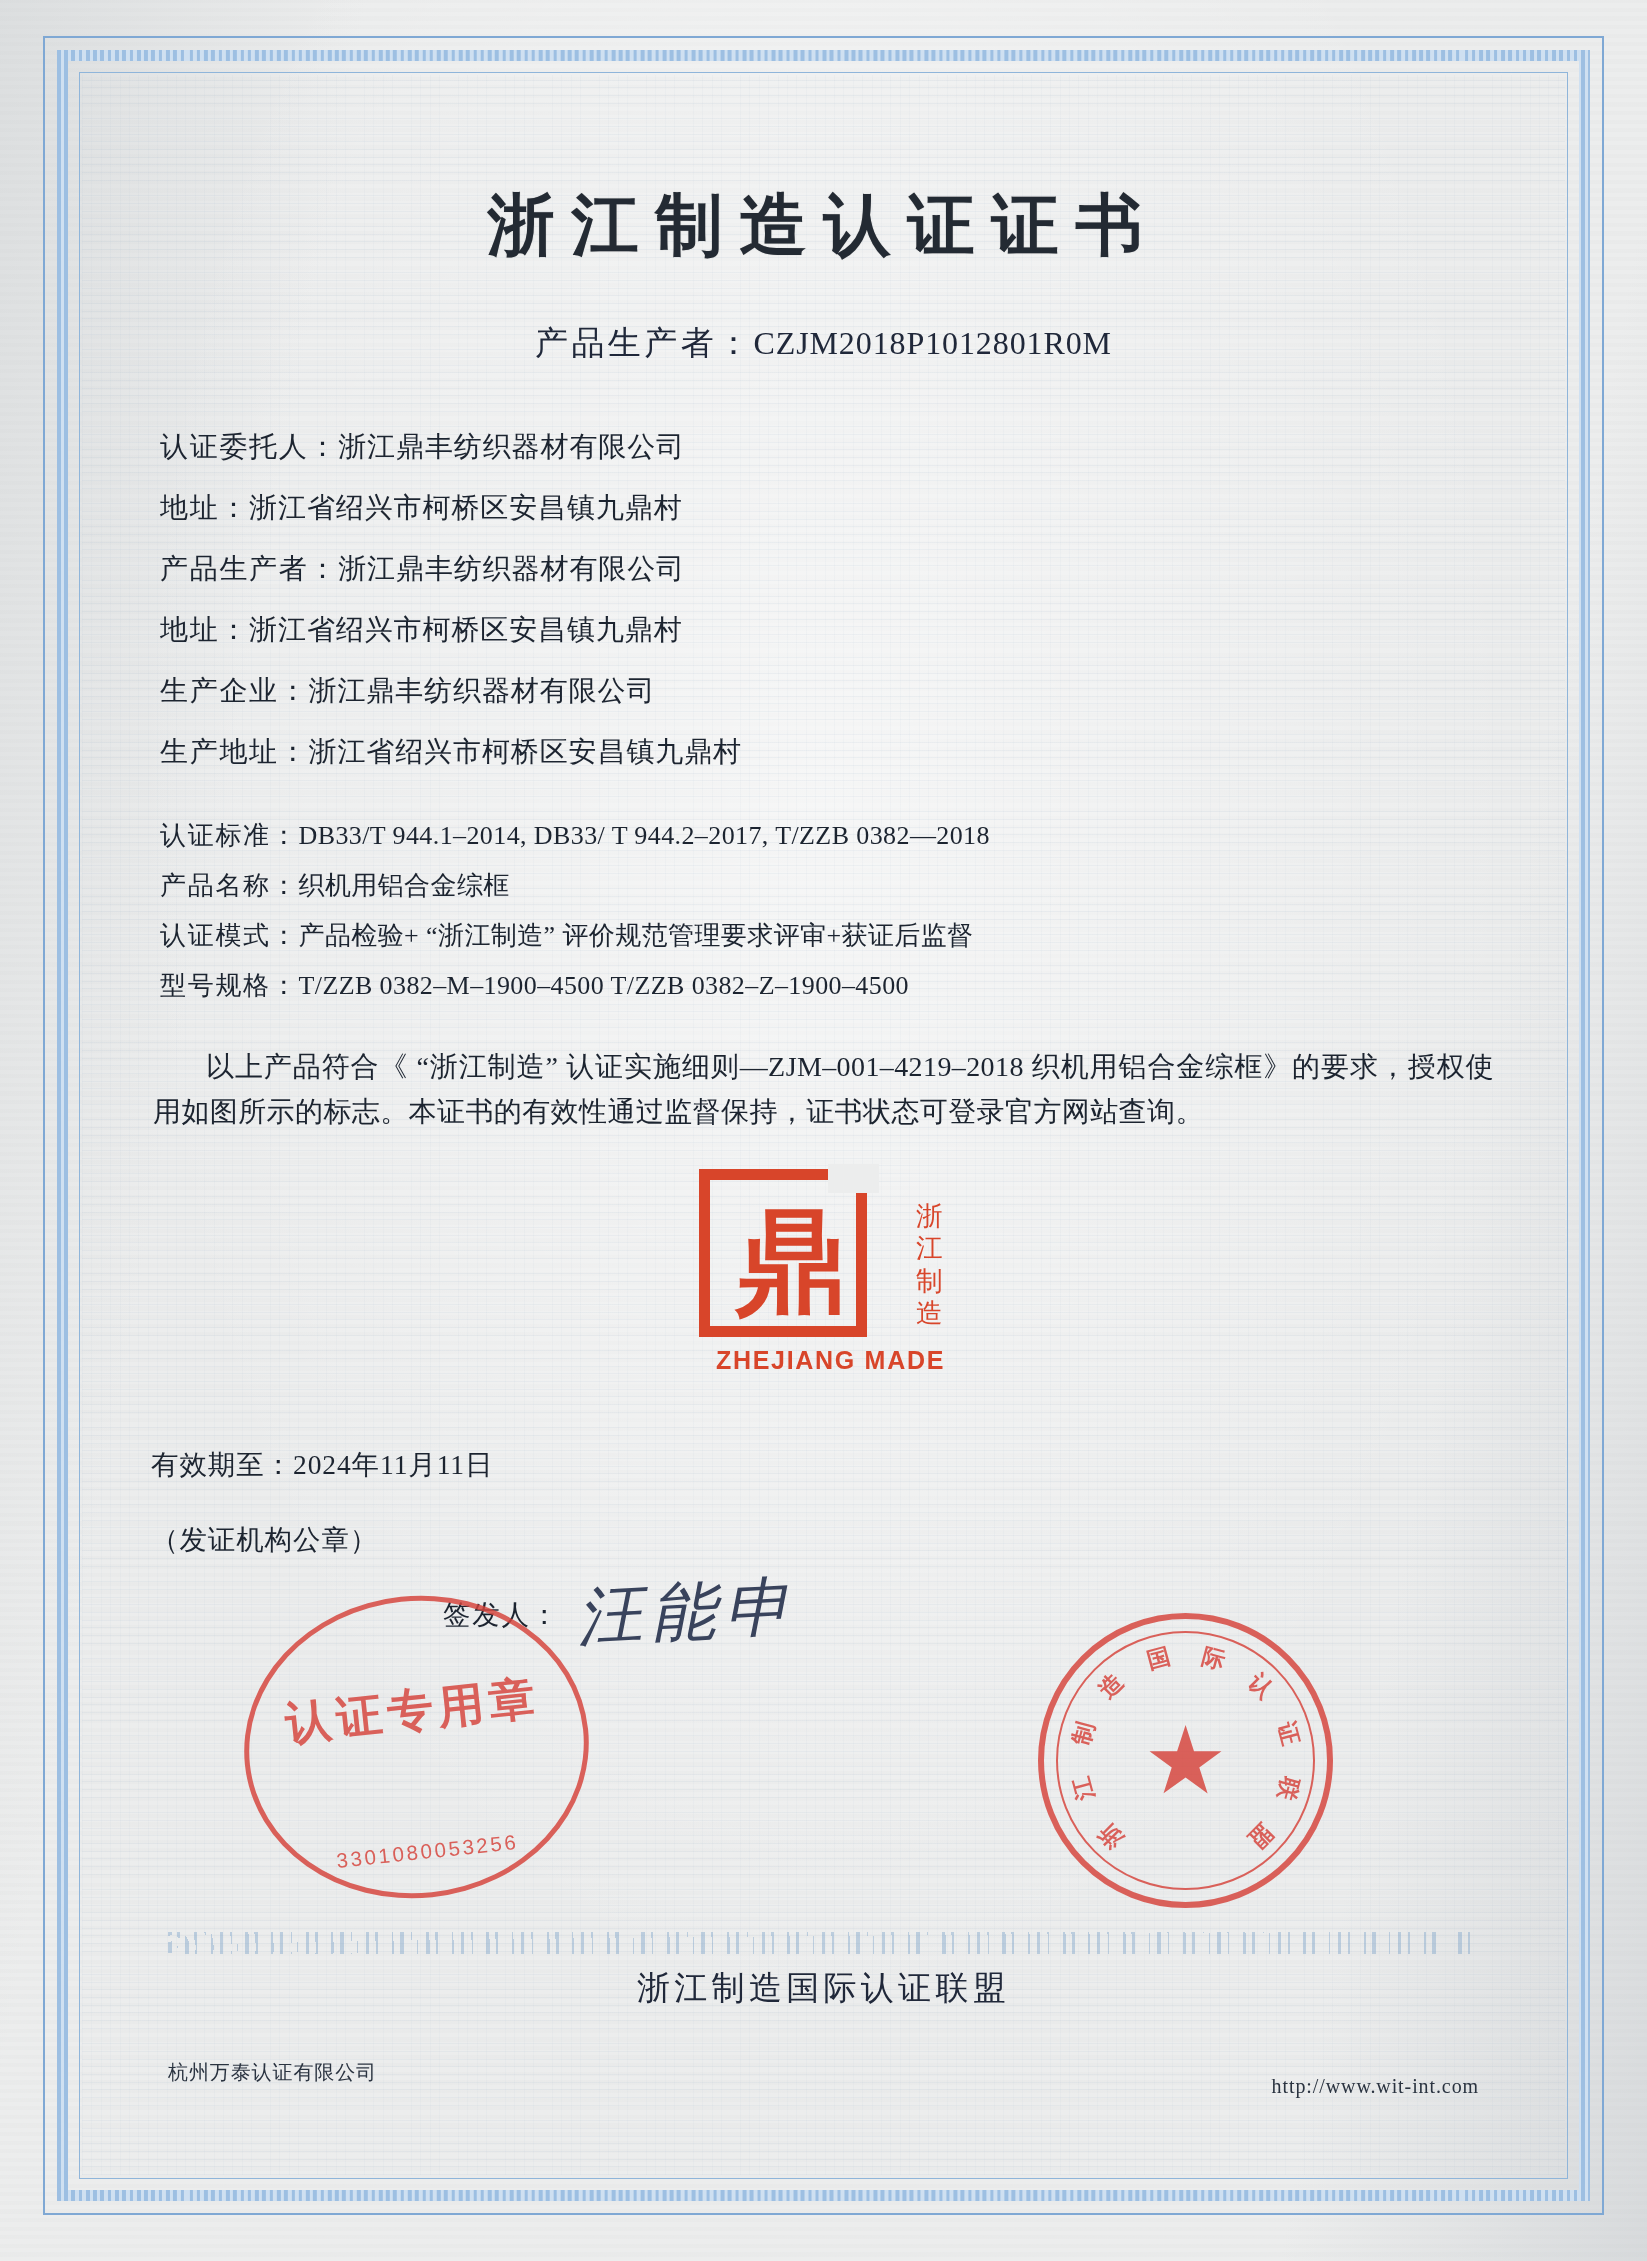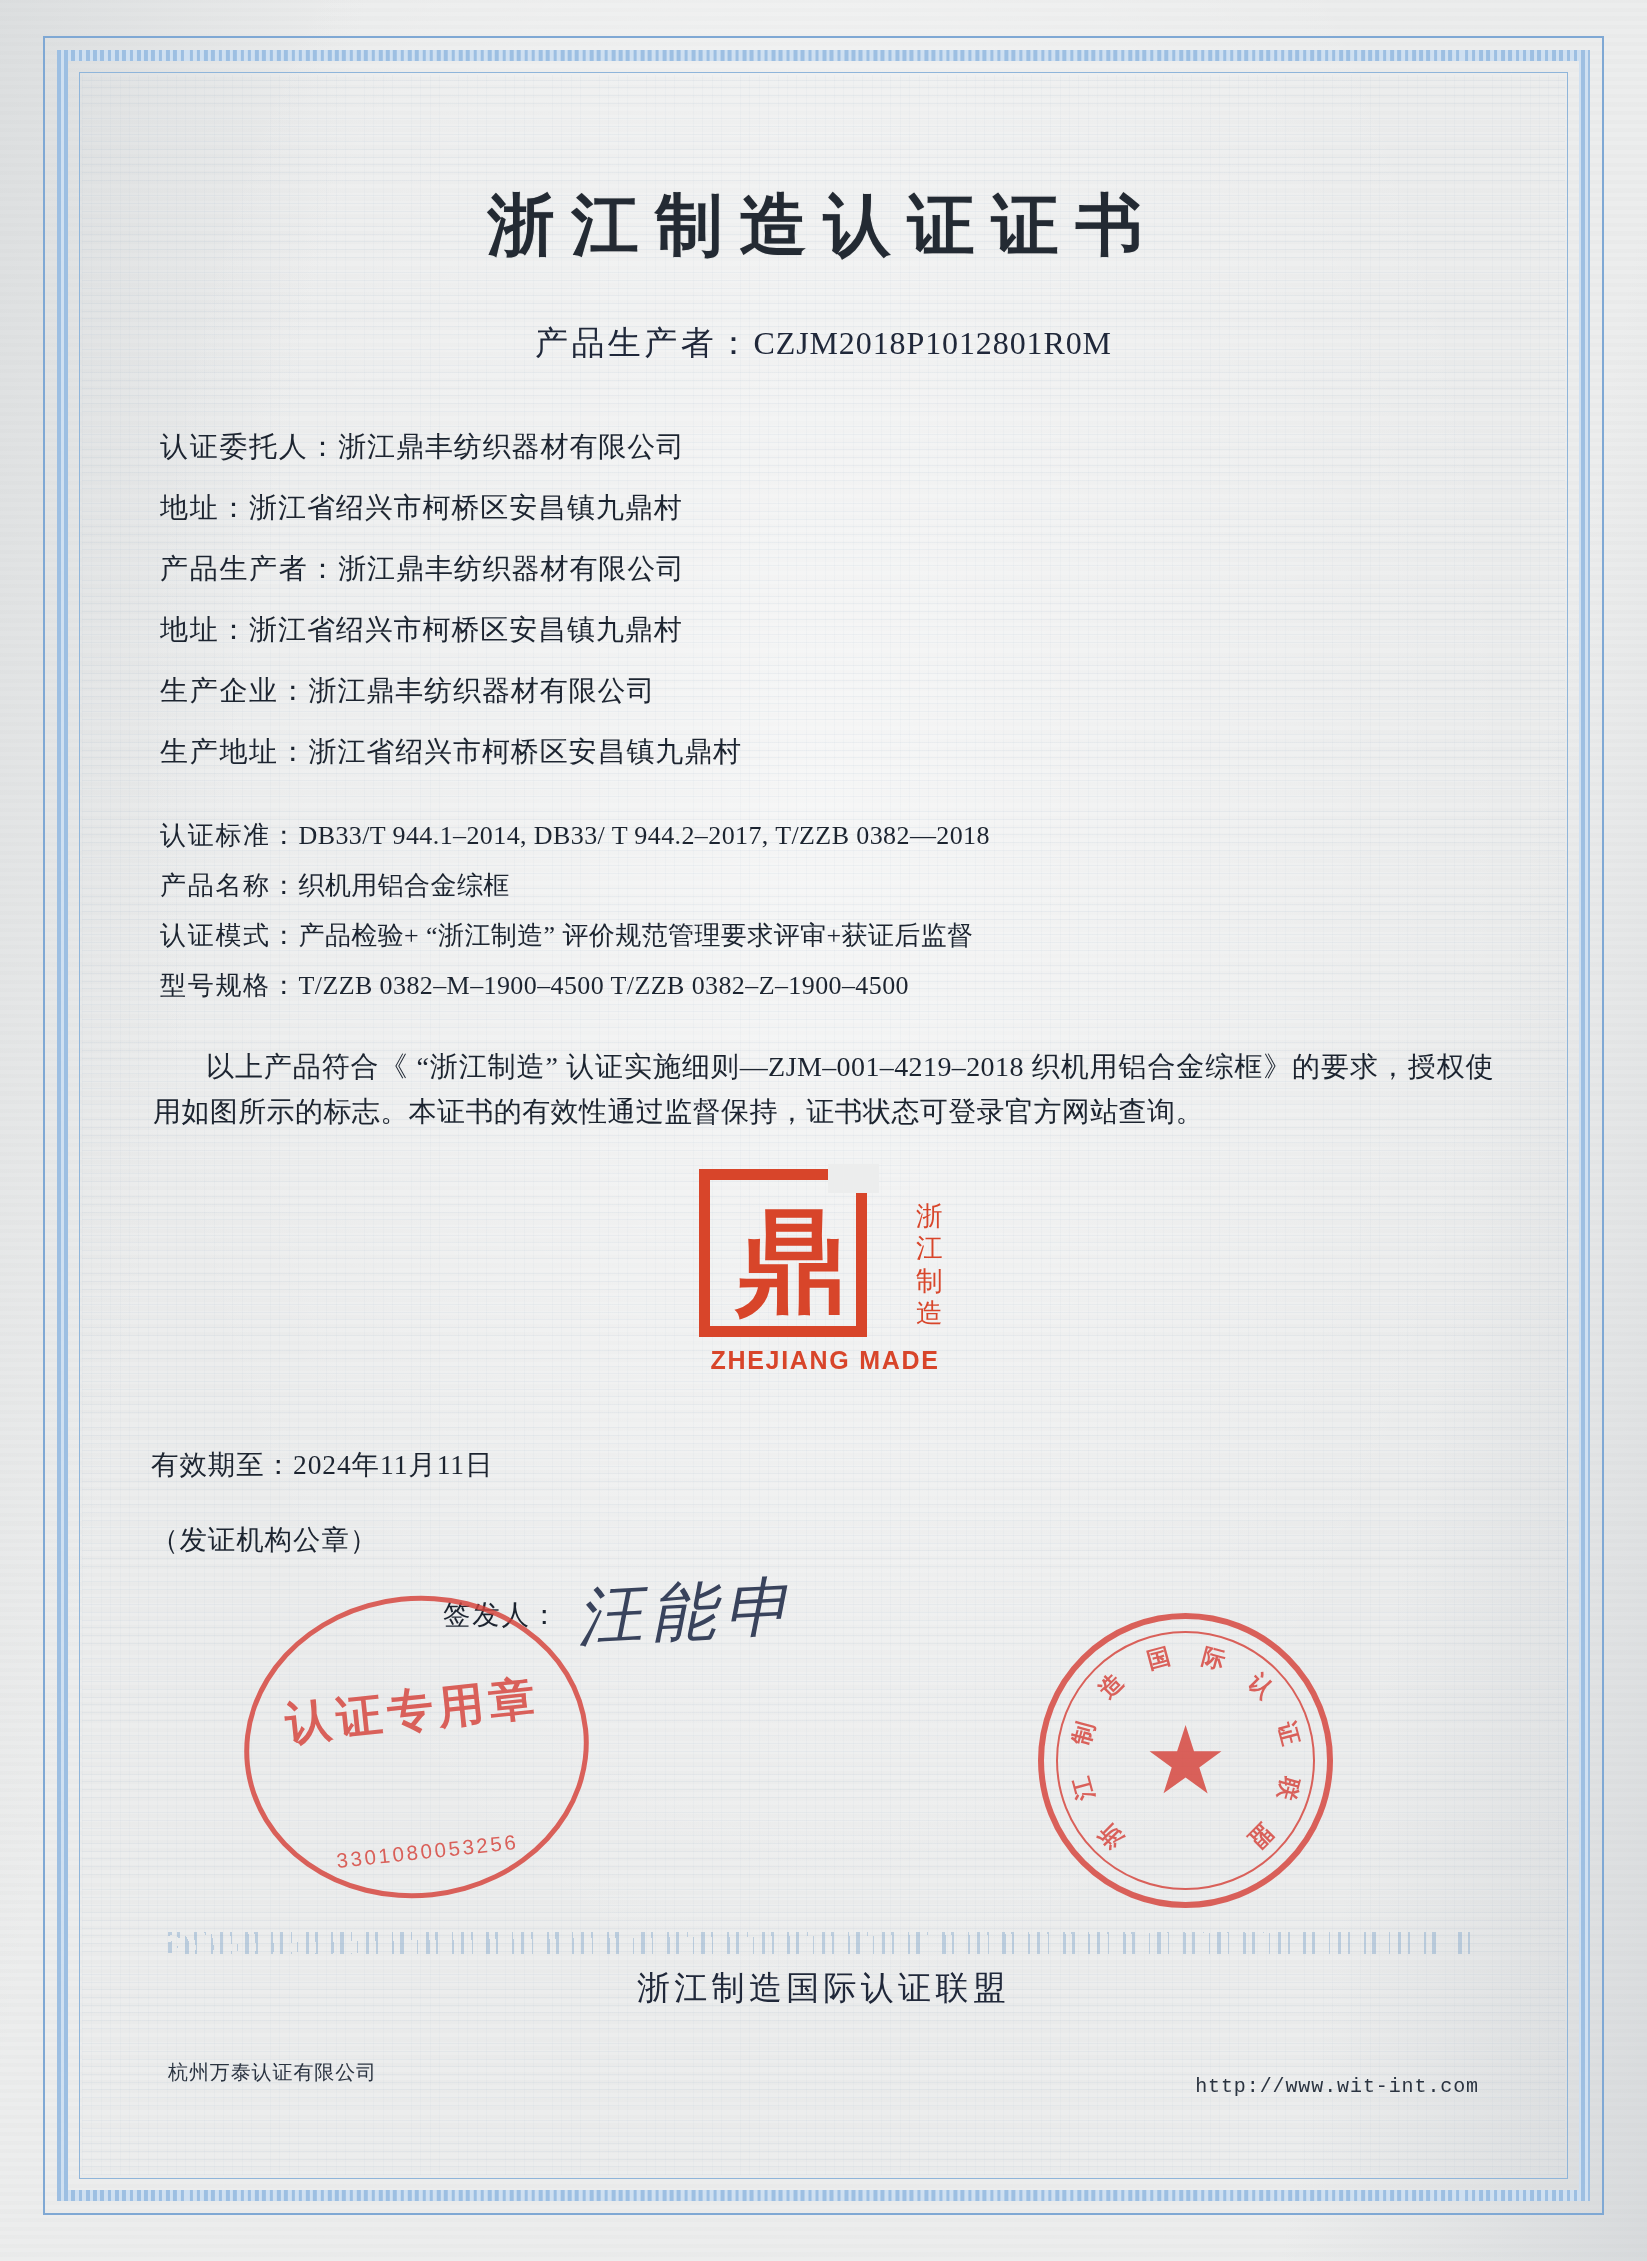--- a/index.html
+++ b/index.html
@@ -154,20 +154,21 @@
   }
   .logo .en{
     position:absolute;
     left:12px;top:177px;
     width:240px;
     color:#d8452a;
     font-family:"Liberation Sans", sans-serif;
     font-size:25px;
     font-weight:700;
     letter-spacing:1.7px;
+    text-align:center;
   }
 
   
   .dates{margin-top:53px;}
   .dline{
     font-size:27.5px;
     margin:0 0 39px 22px;
     letter-spacing:0.9px;
     white-space:nowrap;
   }
@@ -263,21 +264,21 @@
     margin-top:6.9px;
   }
   .footline{
     display:flex;
     justify-content:space-between;
     margin:48px 39px 0 39px;
     font-size:20px;
     color:#2a3340;
     letter-spacing:0.9px;
   }
-  .footline .url{font-family:Liberation Mono, monospace;margin-top:16px;}
+  .footline .url{font-family:Liberation Serif, serif;margin-top:16px;}
 </style>
 </head>
 <body>
 
 <div class="page">
   <div class="paper-shade"></div>
   <div class="border-outer"></div>
   <div class="border-inner"></div>
   <div class="border-thin"></div>
   <div class="guilloche"></div>

